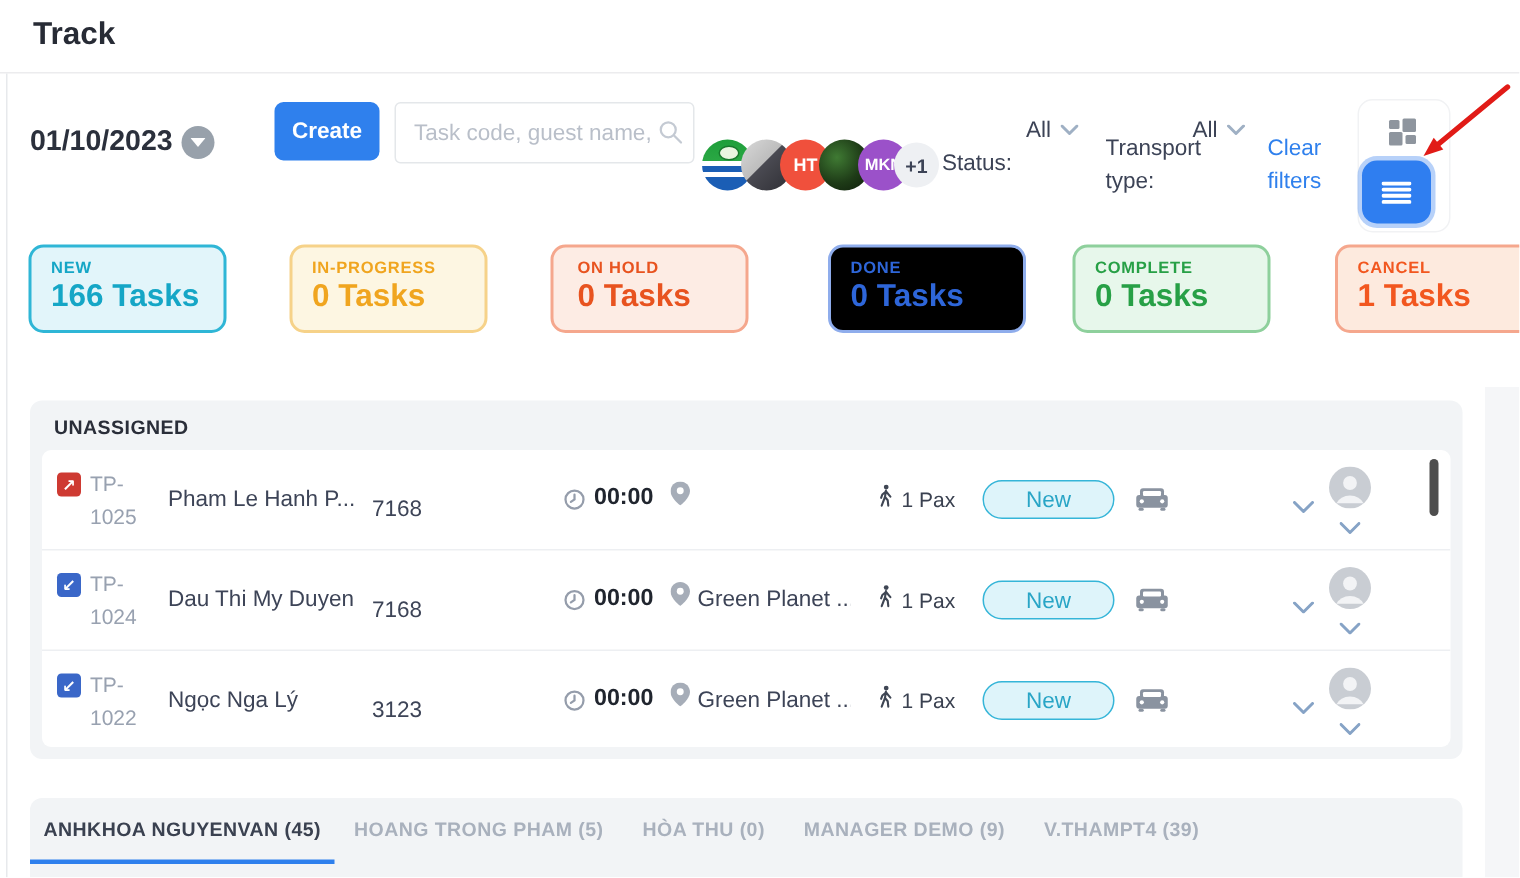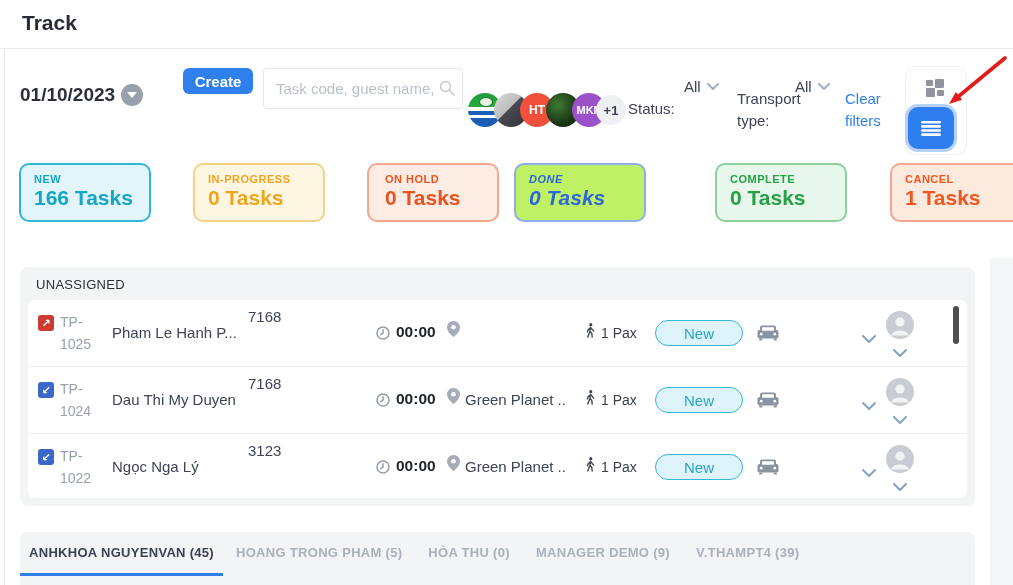--- a/index.html
+++ b/index.html
@@ -10,21 +10,21 @@
   
   .hdr{position:absolute;left:0;top:0;width:1013px;height:48px;background:#fff;border-bottom:1px solid #ececee;padding-left:27px;}
   .hdr-title{position:absolute;left:22px;top:11px;font-size:21px;font-weight:600;color:#272b35;}
   .left-line{position:absolute;left:4px;top:49px;width:1px;height:536px;background:#e7e9ec;}
   .right-gutter{position:absolute;left:990px;top:258px;width:23px;height:327px;background:#f5f6f8;}
 
   
   .date-wrap{position:absolute;left:20px;top:84px;display:flex;align-items:center;gap:6px;cursor:pointer;}
   .date-txt{font-size:19px;font-weight:700;color:#2b303c;}
   .date-circle{width:22px;height:22px;border-radius:50%;background:#98a1ab;display:flex;align-items:center;justify-content:center;}
-  .btn-create{position:absolute;left:183px;top:68px;width:70px;height:26px;background:#2f80ed;border:none;border-radius:6px;
+  .btn-create{position:absolute;left:183px;top:68px;width:70px;height:39px;background:#2f80ed;border:none;border-radius:6px;
               color:#fff;font-size:15px;font-weight:600;font-family:inherit;cursor:pointer;}
   .search-box{position:absolute;left:263px;top:68px;width:198px;height:39px;border:1px solid #e4e7ea;border-radius:4px;background:#fff;}
   .search-box input{position:absolute;left:0;top:0;width:100%;height:100%;border:none;outline:none;background:transparent;
               padding:0 26px 0 12px;font-size:15px;font-family:inherit;color:#4c1d95;box-sizing:border-box;}
   .search-box input::placeholder{color:#b9bfc9;}
   .search-ic{position:absolute;right:7px;top:11px;}
 
   
   .avatar{position:absolute;top:93px;width:34px;height:34px;border-radius:50%;display:flex;align-items:center;justify-content:center;
           color:#fff;font-weight:700;cursor:pointer;}
@@ -53,38 +53,38 @@
   .red-arrow{position:absolute;left:935px;top:50px;pointer-events:none;}
 
   
   .scard{position:absolute;top:163px;height:59px;width:132px;border-radius:10px;border-width:2px;border-style:solid;
          box-sizing:border-box;padding:8px 0 0 13px;cursor:pointer;}
   .scard .lab{font-size:11px;font-weight:700;letter-spacing:.5px;}
   .scard .cnt{font-size:21px;font-weight:700;margin-top:1px;}
   .sc-new{left:19px;background:#e2f5fa;border-color:#2fb6d6;color:#15a6c6;}
   .sc-prog{left:193px;background:#fdf6e2;border-color:#f6d289;color:#f0a51f;}
   .sc-hold{left:367px;background:#fdece4;border-color:#f5a78d;color:#e8531f;padding-left:16px;}
-  .sc-done{left:514px;background:#bef264;border-color:#8fadec;color:#2e66d9;font-style:italic;}
+  .sc-done{left:552px;background:#000000;border-color:#8fadec;color:#2e66d9;}
   .sc-comp{left:715px;background:#e7f7eb;border-color:#8ed09c;color:#27a046;}
   .sc-cancel{left:890px;width:140px;background:#fdeade;border-color:#f5a78d;color:#f2571f;}
 
   
   .panel{position:absolute;left:20px;top:267px;width:955px;height:239px;background:#f2f4f6;border-radius:8px;}
-  .panel-title{position:absolute;left:16px;top:10px;font-size:13px;font-weight:400;letter-spacing:.3px;color:#2a2e39;}
+  .panel-title{position:absolute;left:16px;top:10px;font-size:13px;font-weight:700;letter-spacing:.3px;color:#2a2e39;}
   .tlist{position:absolute;left:8px;top:33px;width:939px;height:198px;background:#fff;border-radius:6px;overflow:hidden;}
   .trow{position:relative;height:66px;border-bottom:1px solid #edeff2;cursor:pointer;}
   .trow:last-child{border-bottom:none;}
   .dir{position:absolute;left:10px;top:15px;width:16px;height:16px;border-radius:3px;color:#fff;font-size:11px;font-weight:700;
        display:flex;align-items:center;justify-content:center;}
   .dir-dep{background:#ce3a32;}
   .dir-arr{background:#3a67c8;}
   .code{position:absolute;left:32px;top:11px;font-size:14px;color:#98a1b0;line-height:22px;}
   .code span{display:block;}
   .cname{position:absolute;left:84px;top:24px;width:130px;font-size:15px;color:#3d4457;white-space:nowrap;overflow:hidden;}
-  .cref{position:absolute;left:220px;top:8px;font-size:15px;color:#3d4457;}
+  .cref{position:absolute;left:220px;top:31px;font-size:15px;color:#3d4457;}
   .cclock{position:absolute;left:348px;top:26px;}
   .ctime{position:absolute;left:368px;top:23px;font-size:15.5px;font-weight:700;color:#20252e;}
   .cpin{position:absolute;left:419px;top:21px;}
   .cloc{position:absolute;left:437px;top:24px;width:102px;font-size:15px;color:#3d4457;white-space:nowrap;overflow:hidden;}
   .cwalk{position:absolute;left:556px;top:22px;}
   .cpax{position:absolute;left:573px;top:25px;font-size:14px;color:#3a4150;}
   .cbadge{position:absolute;left:627px;top:20px;width:88px;height:26px;border:1.5px solid #35b5d8;border-radius:14px;background:#def4fa;
           color:#29a5c6;font-size:15px;display:flex;align-items:center;justify-content:center;box-sizing:border-box;}
   .ccar{position:absolute;left:729px;top:25px;}
   .cchev{position:absolute;left:834px;top:29px;cursor:pointer;}

